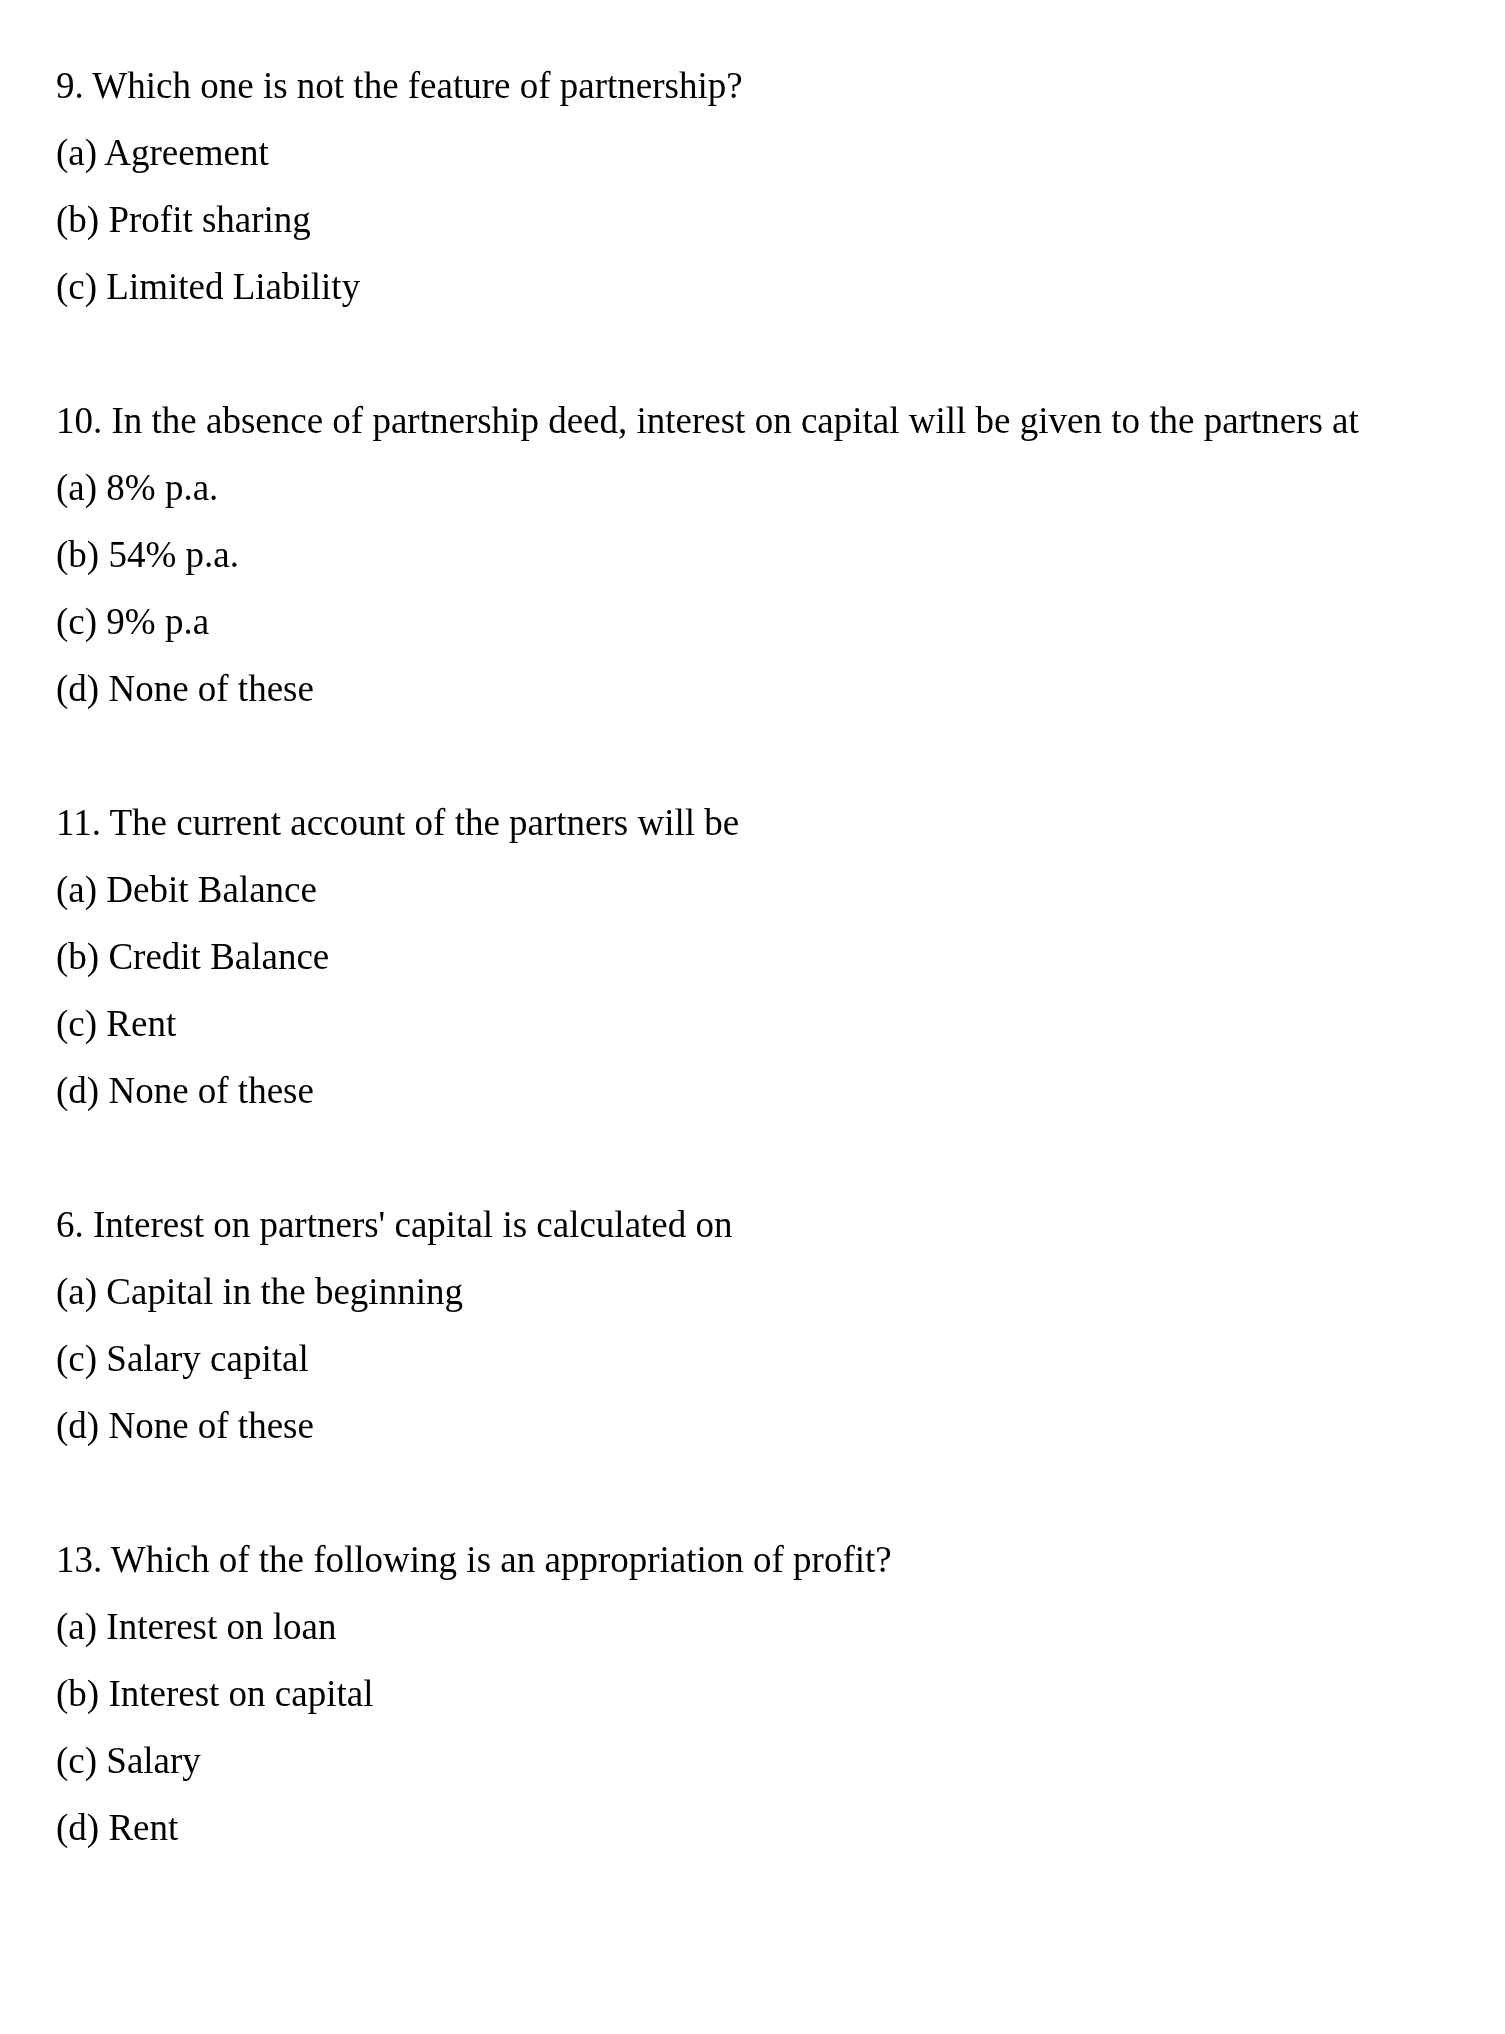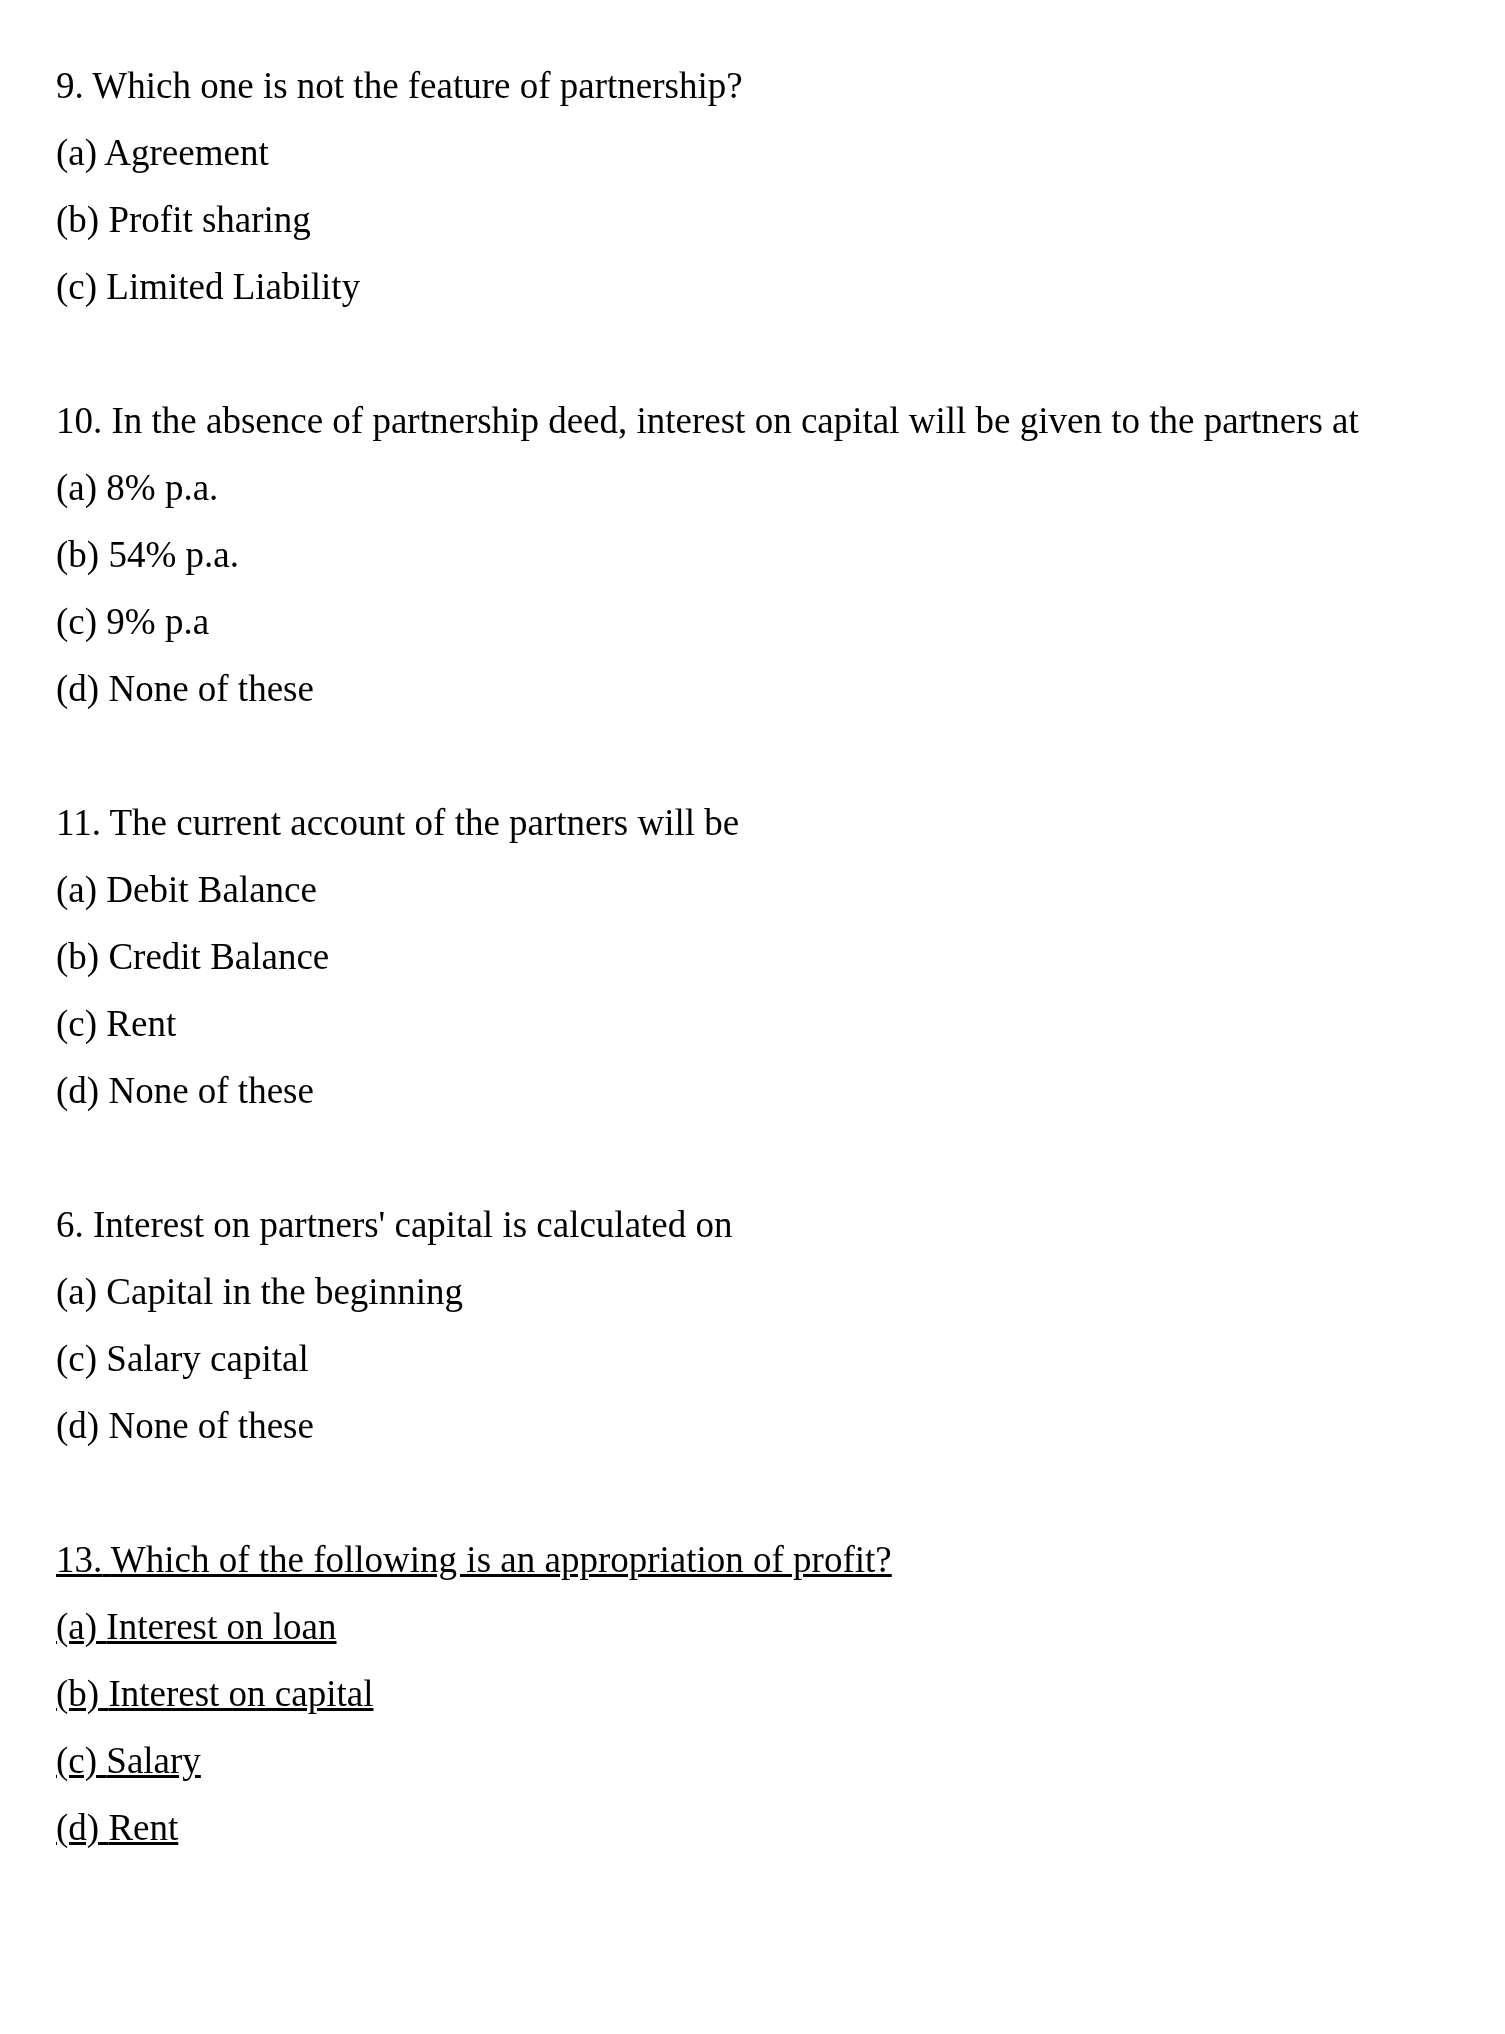--- a/index.html
+++ b/index.html
@@ -19,21 +19,20 @@
       position: absolute;
       left: 56px;
       top: 52px;
       right: 0;
     }
     .question {
       margin: 0 0 67px 0;
     }
     .question:last-child {
       margin-bottom: 0;
-      text-decoration: underline;
     }
     .line {
       font-size: 37px;
       line-height: 67px;
       height: 67px;
       white-space: nowrap;
       letter-spacing: 0;
     }
     .q-num::after {
       content: " ";

